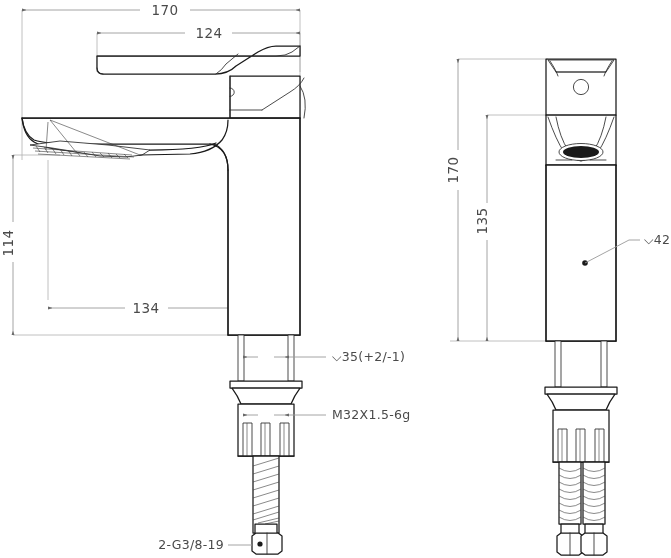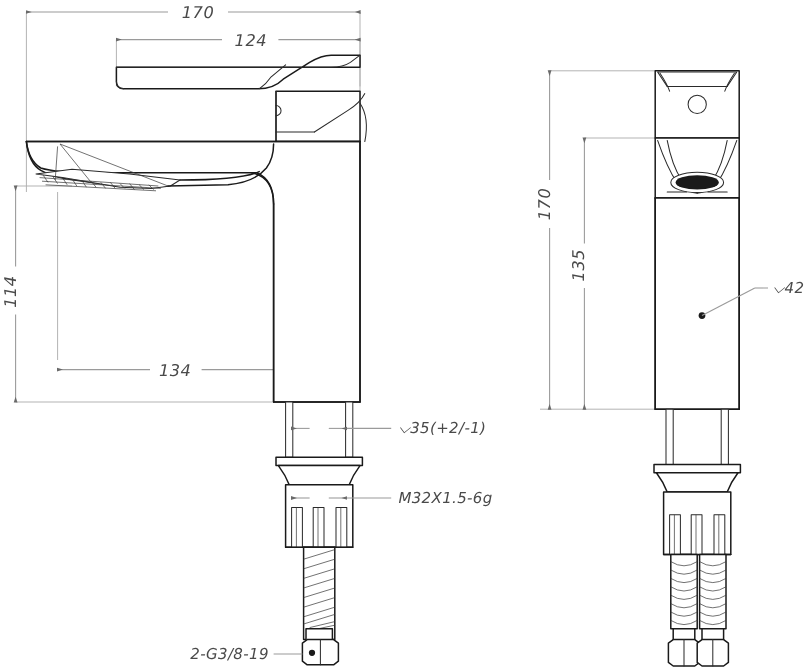--- a/index.html
+++ b/index.html
@@ -9,21 +9,20 @@
   }
   body {
     font-family: "DejaVu Sans", sans-serif;
   }
   #drawing-root {
     position: relative;
     width: 671px;
     height: 558px;
     background: #ffffff;
     overflow: hidden;
-    font-style: italic;
   }
   #drawing-root svg {
     display: block;
   }
   .dim-text {
     font-family: "DejaVu Sans", sans-serif;
     font-size: 13.5px;
     fill: #4a4a4a;
     letter-spacing: 0.4px;
   }

